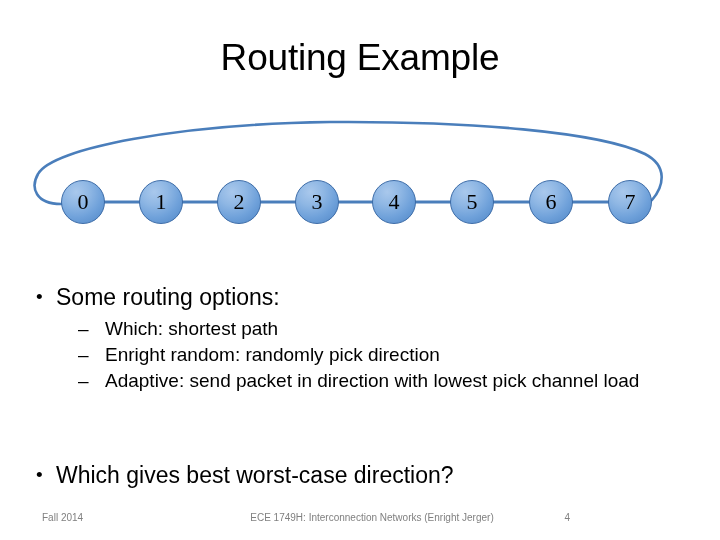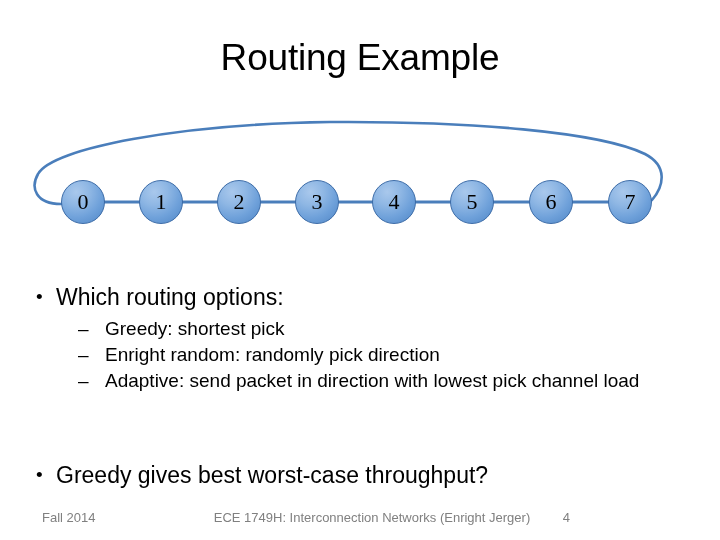--- a/index.html
+++ b/index.html
@@ -119,21 +119,21 @@
     width: 720px;
   }
 
   
   #footer {
     position: absolute;
     left: 0;
     top: 508px;
     width: 612px;
     height: 20px;
-    font-size: 13px;
+    font-size: 10px;
     line-height: 20px;
     color: #808080;
   }
   #footer-date {
     position: absolute;
     left: 42px;
     top: 0;
   }
   #footer-center {
     position: absolute;
@@ -198,44 +198,44 @@
         <div class="node-circle" style="left: 608px; top: 68px;">
           <span>7</span>
         </div>
       </div>
   </div>
 
   <div id="body-content">
 
     <div class="bullet-l1">
       <span class="marker">•</span>
-      <span>Which routing options:</span>
+      <span>Some routing options:</span>
     </div>
 
     <div class="sub-list">
       <div class="bullet-l2">
         <span class="marker">–</span>
-        <span>Greedy: shortest pick</span>
+        <span>Which: shortest path</span>
       </div>
       <div class="bullet-l2">
         <span class="marker">–</span>
         <span>Enright random: randomly pick direction</span>
       </div>
       <div class="bullet-l2">
         <span class="marker">–</span>
         <span>Adaptive: send packet in direction with lowest pick channel load</span>
       </div>
     </div>
 
   </div>
 
   <div id="bullet-throughput">
     <div class="bullet-l1">
       <span class="marker">•</span>
-      <span>Greedy gives best worst-case throughput?</span>
+      <span>Which gives best worst-case direction?</span>
     </div>
   </div>
 
   <div id="footer">
     <div id="footer-date">Fall 2014</div>
     <div id="footer-center">ECE 1749H: Interconnection Networks (Enright Jerger)</div>
     <div id="footer-page">4</div>
   </div>
 
 </div>

